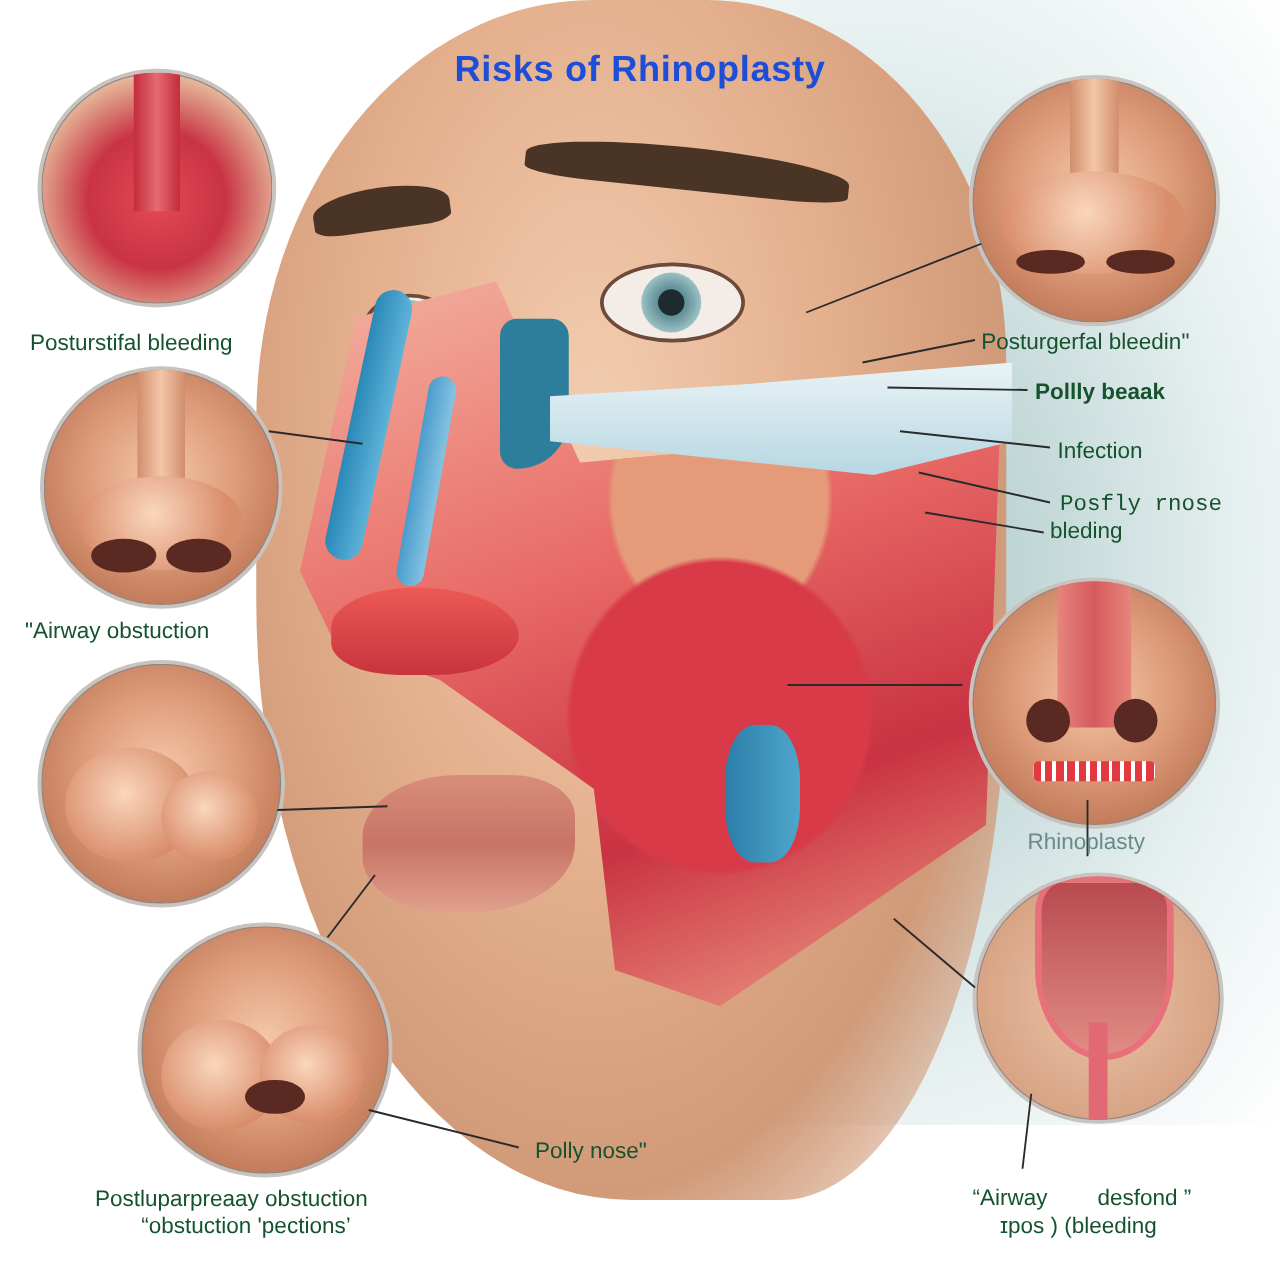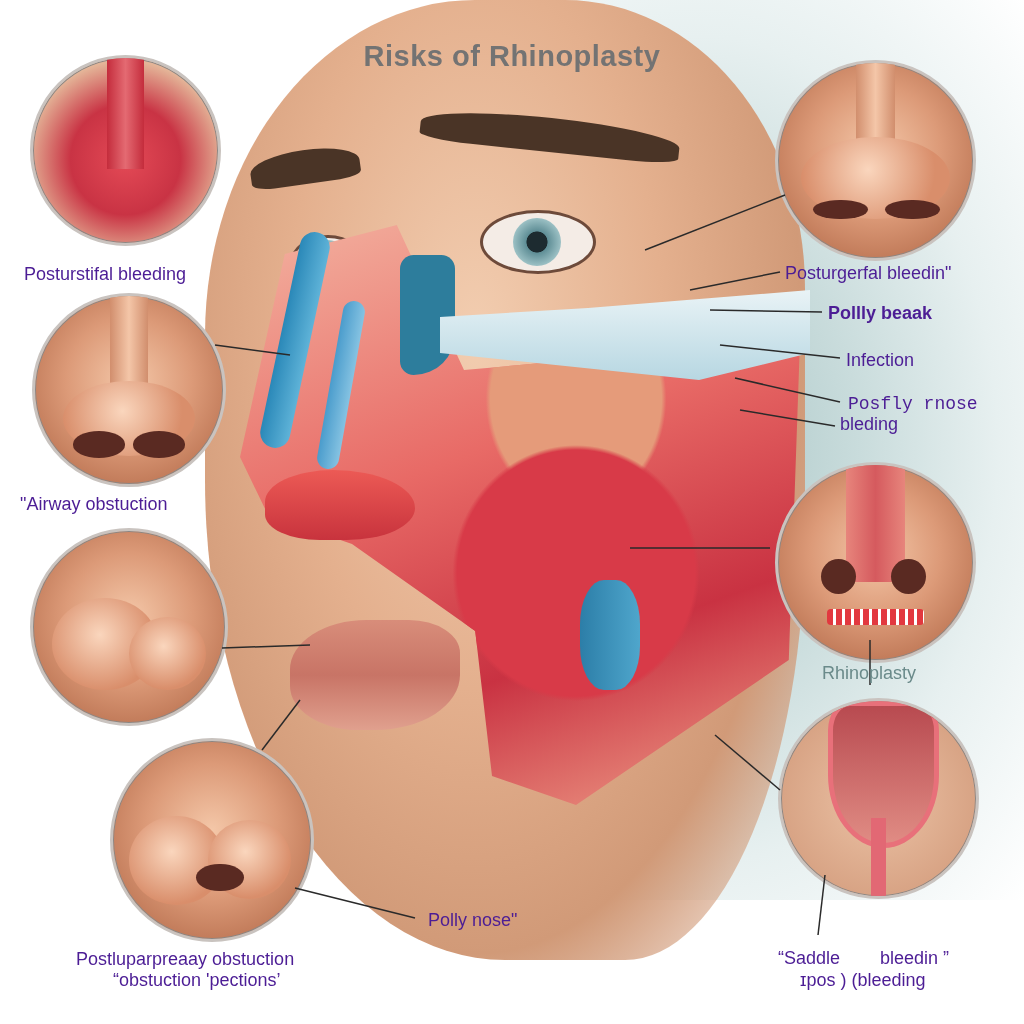--- a/index.html
+++ b/index.html
@@ -12,21 +12,21 @@
     position:absolute; left:560px; top:0; width:464px; height:900px;
     background: radial-gradient(ellipse at 30% 50%, #a9c6c6 0%, #c9dcdc 35%, #e7f0f0 65%, rgba(255,255,255,0) 100%);
   }
   .face-skin {
     position:absolute; left:205px; top:0; width:600px; height:960px;
     background: radial-gradient(ellipse at 45% 35%, #f2cdb0 0%, #e4b08e 40%, #d19a78 70%, rgba(210,160,130,0) 100%);
     border-radius: 45% 40% 30% 50% / 35% 30% 45% 50%;
   }
   .title {
     position:absolute; left:0; width:1024px; top:40px; text-align:center;
-    font-size:29px; font-weight:700; color:#737373; letter-spacing:0.5px;
+    font-size:29px; font-weight:700; color:#1d4ed8; letter-spacing:0.5px;
   }
   .brow { position:absolute; height:34px; background:#4a3426; border-radius:50% 50% 20% 20%; }
   .eye { position:absolute; width:110px; height:58px; background:#f4ece6; border-radius:50%; overflow:hidden; border:3px solid #6d4a3a; }
   .iris { position:absolute; width:48px; height:48px; border-radius:50%; background:radial-gradient(circle, #1d2b30 0 30%, #5f8e96 32%, #9bc0c4 70%, #5d7f86 100%); left:30px; top:5px; }
   .cutaway {
     position:absolute; left:240px; top:225px; width:560px; height:580px;
     background:
       radial-gradient(ellipse at 60% 60%, #d83a48 0 25%, rgba(0,0,0,0) 26%),
       radial-gradient(ellipse at 60% 30%, #e59b7a 0 18%, rgba(0,0,0,0) 19%),
       linear-gradient(160deg, #f3b2a0 0%, #e86a66 40%, #c93242 70%, #f1a48c 100%);
@@ -45,21 +45,21 @@
     position:absolute; border-radius:50%; border:3px solid #c9c3bf;
     box-shadow: 0 0 0 1px #8c8784 inset;
     overflow:hidden;
   }
   .skin-circle { background: radial-gradient(circle at 50% 45%, #f4c7a8 0%, #dc9a78 45%, #b8704f 85%, #9c5c40 100%); }
   .red-circle { background: radial-gradient(circle at 50% 55%, #e44a56 0%, #c93344 40%, #e4b598 72%, #d9a482 100%); }
   .circle .nostril { position:absolute; width:28%; height:14%; border-radius:50%; background:#5a2a22; }
   .circle .bulb { position:absolute; border-radius:50%; background:radial-gradient(circle at 45% 40%, #fad6bd, #d98e6b 70%); }
   .circle .bridge { position:absolute; left:40%; top:0; width:20%; height:55%; background:linear-gradient(90deg,#d18e6d,#f4c6a8,#d18e6d); }
 
-  .label { position:absolute; color:#4c1d95; font-size:18px; line-height:21px; white-space:nowrap; }
+  .label { position:absolute; color:#14532d; font-size:18px; line-height:21px; white-space:nowrap; }
   .label.faded { color:#6a8a8a; }
   svg.lines { position:absolute; left:0; top:0; width:1024px; height:1024px; pointer-events:none; }
 </style>
 </head>
 <body>
 
 <div class="bg-right"></div>
 <div class="face-skin"></div>
 
 <div class="brow" style="left:250px;top:150px;width:110px;transform:rotate(-8deg);"></div>
@@ -142,14 +142,14 @@
 <div class="label" style="left:76px;top:949px;">Postluparpreaay obstuction</div>
 <div class="label" style="left:113px;top:970px;">“obstuction 'pections’</div>
 <div class="label" style="left:428px;top:910px;">Polly nose"</div>
 
 <div class="label" style="left:785px;top:263px;">Posturgerfal bleedin"</div>
 <div class="label" style="left:828px;top:303px;font-weight:bold;">Pollly beaak</div>
 <div class="label" style="left:846px;top:350px;">Infection</div>
 <div class="label" style="left:848px;top:394px;font-family:Liberation Mono, monospace;">Posfly rnose</div>
 <div class="label" style="left:840px;top:414px;">bleding</div>
 <div class="label faded" style="left:822px;top:663px;">Rhinoplasty</div>
-<div class="label" style="left:778px;top:948px;white-space:pre;">“Saddle        bleedin ”</div>
+<div class="label" style="left:778px;top:948px;white-space:pre;">“Airway        desfond ”</div>
 <div class="label" style="left:800px;top:970px;">ɪpos ) (bleeding</div>
 
 </body></html>

